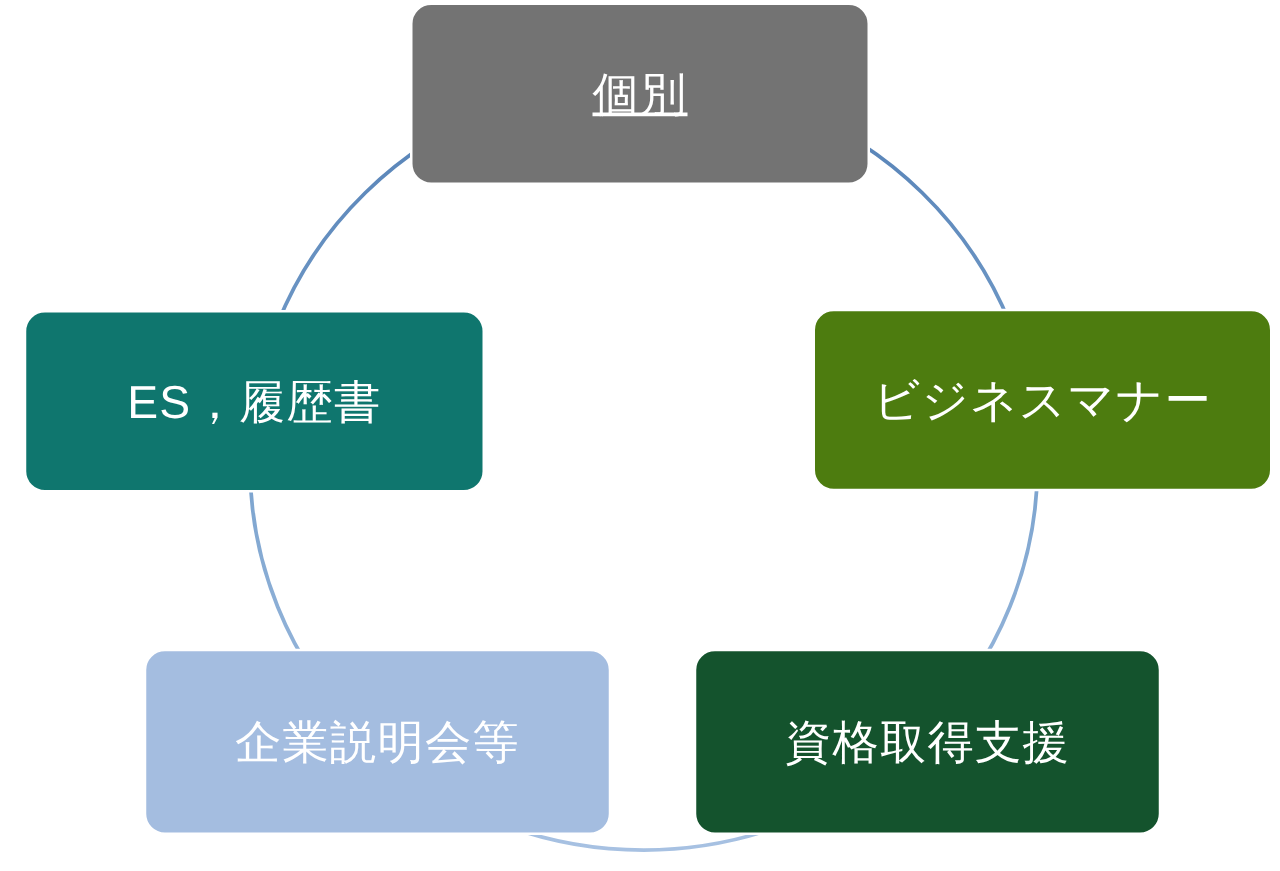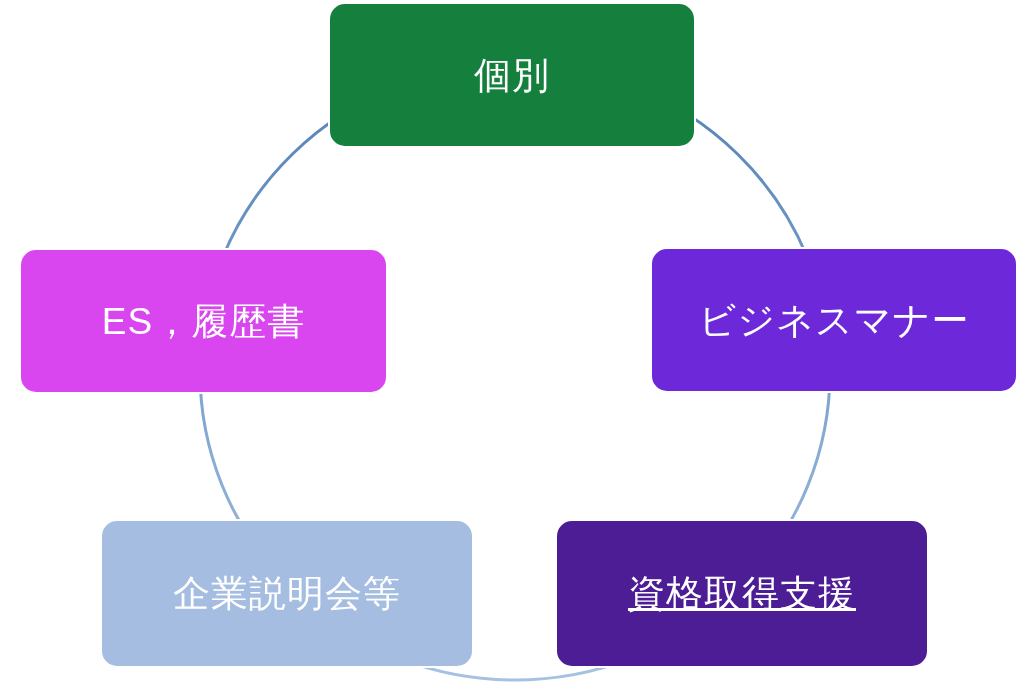--- a/index.html
+++ b/index.html
@@ -37,52 +37,52 @@
     font-size: 37px;
     letter-spacing: 1px;
   }
   .node .line {
     line-height: 59px;
     white-space: nowrap;
   }
   .node-top          { left: 328px; top: 2px;   width: 368px; height: 146px; }
   .node-right        { left: 650px; top: 247px; width: 368px; height: 146px; }
   .node-bottom-right { left: 555px; top: 519px; width: 374px; height: 149px; }
-  .node-bottom-left  { left: 100px; top: 519px; width: 374px; height: 149px; gap: 12px; }
+  .node-bottom-left  { left: 115px; top: 519px; width: 374px; height: 149px; gap: 12px; }
   .node-left         { left: 19px;  top: 248px; width: 369px; height: 146px; }
 </style>
 </head>
 <body>
 
 <div class="stage">
 
   <svg class="ring-svg" viewBox="0 0 1024 697" xmlns="http://www.w3.org/2000/svg">
     <defs>
       <linearGradient id="ringGrad" x1="0" y1="0" x2="0" y2="1">
         <stop offset="0" stop-color="#5480b5"></stop>
         <stop offset="0.5" stop-color="#7ba3ce"></stop>
         <stop offset="1" stop-color="#a7c1e2"></stop>
       </linearGradient>
     </defs>
     <ellipse cx="515" cy="372" rx="315" ry="308" fill="none" stroke="url(#ringGrad)" stroke-width="3"></ellipse>
   </svg>
 
-  <div class="node node-top" style="background-color: #15803d;">
+  <div class="node node-top" style="background-color: #737373; text-decoration: underline;">
     <div class="line">個別</div>
   </div>
 
-  <div class="node node-right" style="background-color: #6d28d9;">
+  <div class="node node-right" style="background-color: #4d7c0f;">
     <div class="line">ビジネスマナー</div>
   </div>
 
-  <div class="node node-bottom-right" style="background-color: #4c1d95; text-decoration: underline;">
+  <div class="node node-bottom-right" style="background-color: #14532d;">
     <div class="line">資格取得支援</div>
   </div>
 
   <div class="node node-bottom-left" style="background-color: rgb(164, 189, 224);">
     <div class="line">企業説明会等</div>
   </div>
 
-  <div class="node node-left" style="background-color: #d946ef;">
+  <div class="node node-left" style="background-color: #0f766e;">
     <div class="line">ES，履歴書</div>
   </div>
 
 </div>
 
 </body></html>

